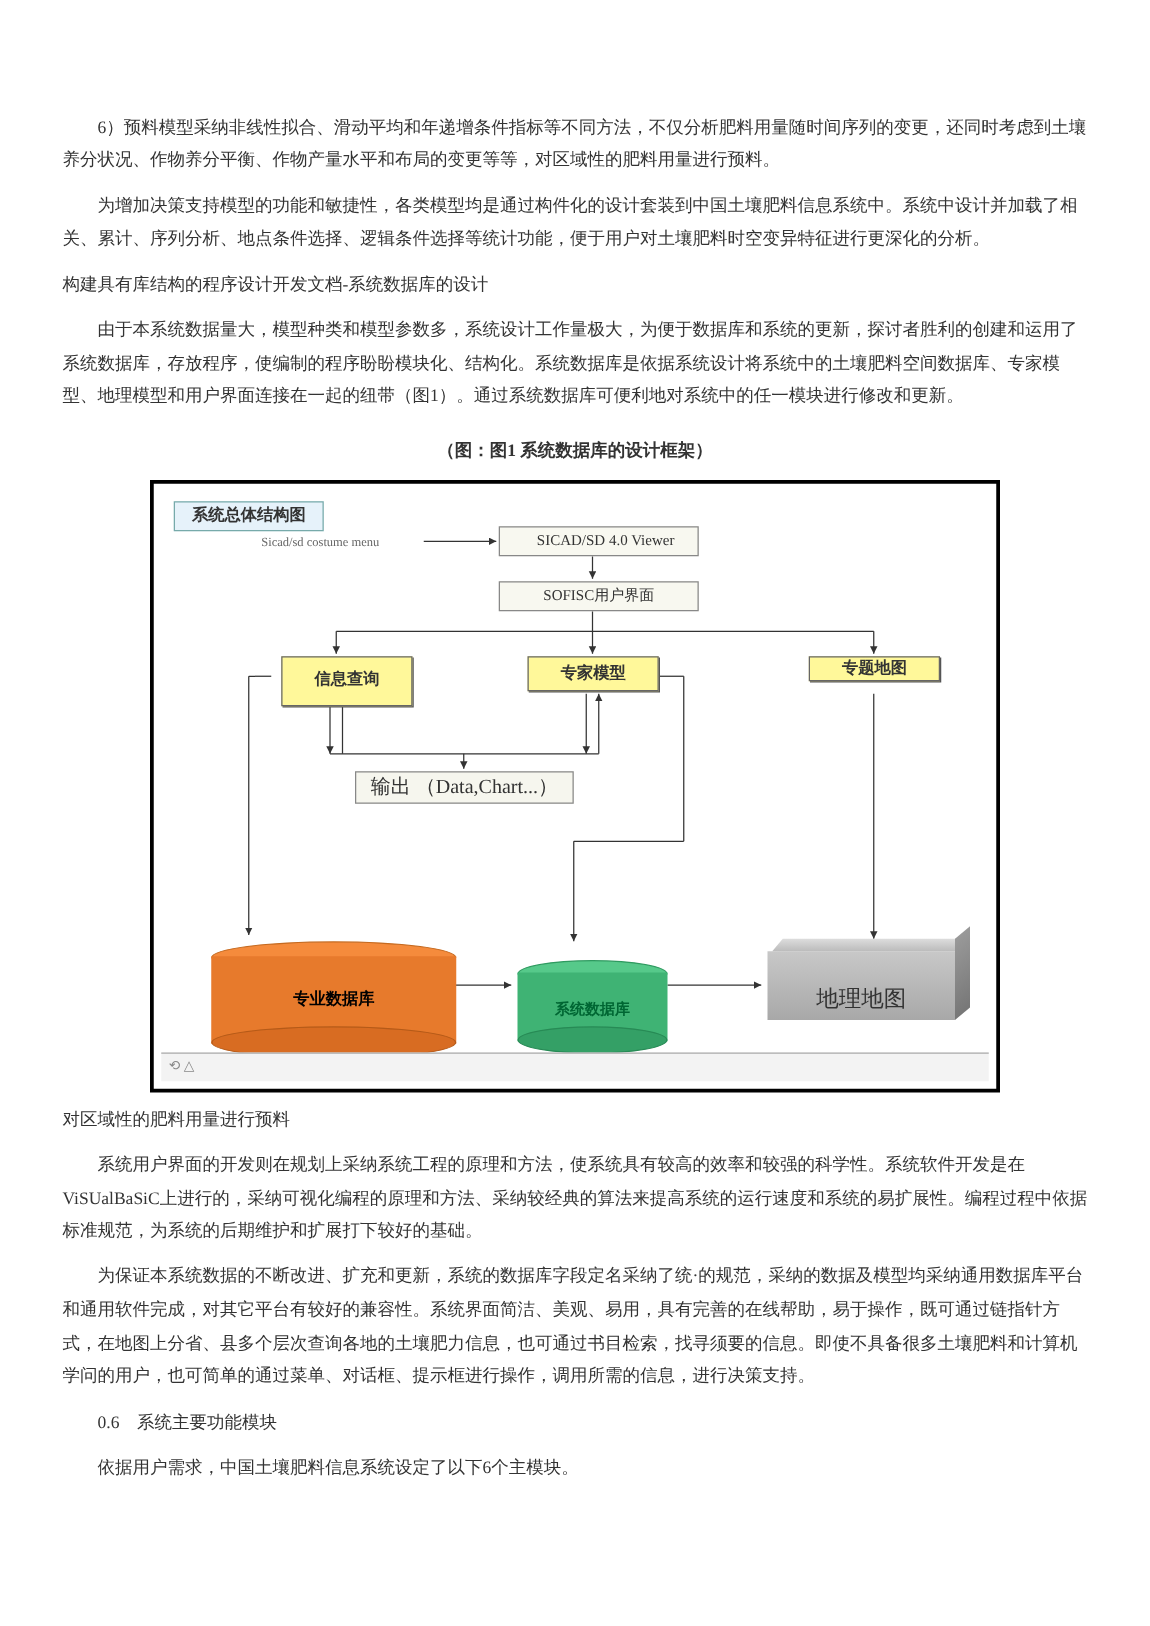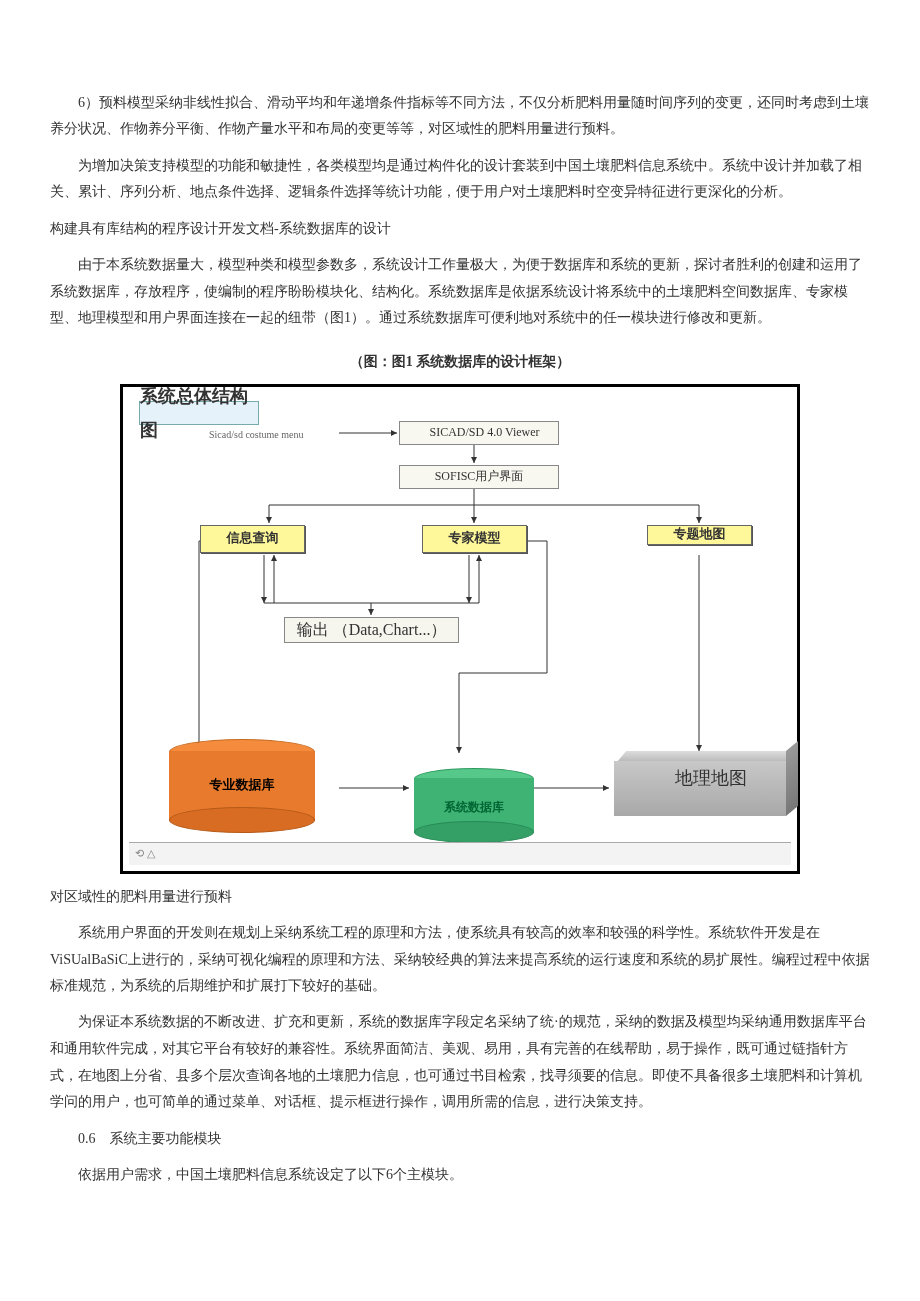--- a/index.html
+++ b/index.html
@@ -28,21 +28,21 @@
   .diagram-inner { position: absolute; inset: 6px; }
   svg { position: absolute; top: 0; left: 0; }
   .box {
     position: absolute;
     box-sizing: border-box;
     display: flex;
     align-items: center;
     justify-content: center;
     font-size: 12px;
   }
-  .title-box { background: #e6f2fa; border: 1px solid #7aa; font-weight: bold; font-size: 18px; }
+  .title-box { background: #e6f2fa; border: 1px solid #7aa; font-weight: bold; font-size: 13px; }
   .viewer-box { background: #f8f8f0; border: 1px solid #888; font-size: 12px; }
   .ui-box { background: #f8f8f0; border: 1px solid #888; font-size: 12px; }
   .yellow-box { background: #fff89a; border: 1px solid #666; font-weight: bold; font-size: 13px; box-shadow: 1px 1px 0 #555; }
   .output-box { background: #f6f6ee; border: 1px solid #888; font-size: 16px; }
   .menu-label { position: absolute; font-size: 10px; color: #666; }
   .cyl {
     position: absolute;
     text-align: center;
     font-size: 13px;
     font-weight: bold;
@@ -60,21 +60,21 @@
     position: absolute;
     left: 0; right: 0;
     z-index: 3;
   }
   .geo-box {
     position: absolute;
     background: linear-gradient(#c8c8c8, #a8a8a8);
     color: #333;
     font-size: 18px;
     font-family: "KaiTi", serif;
-    display: flex; align-items: flex-start; justify-content: center; padding-left: 22px;
+    display: flex; align-items: flex-end; justify-content: center;
   }
   .geo-box::before {
     content: "";
     position: absolute;
     top: -10px; left: 8px; right: -8px; height: 10px;
     background: linear-gradient(#ddd,#bbb);
     transform: skewX(-40deg);
   }
   .geo-box::after {
     content: "";
@@ -147,27 +147,27 @@
 
       <line x1="405" y1="395" x2="480" y2="395" stroke="#333" marker-end="url(#arr)"></line>
     </svg>
 
     <div class="box title-box" style="left:10px; top:8px; width:120px; height:24px;">系统总体结构图</div>
     <div class="menu-label" style="left:80px; top:32px;">Sicad/sd costume menu</div>
 
     <div class="box viewer-box" style="left:270px; top:28px; width:160px; height:24px;padding-left:11px;">SICAD/SD 4.0 Viewer</div>
     <div class="box ui-box" style="left:270px; top:72px; width:160px; height:24px;">SOFISC用户界面</div>
 
-    <div class="box yellow-box" style="left:71px; top:132px; width:105px; height:28px;">信息查询</div>
+    <div class="box yellow-box" style="left:96px; top:132px; width:105px; height:40px;font-family:Liberation Mono, monospace;">信息查询</div>
     <div class="box yellow-box" style="left:293px; top:132px; width:105px; height:28px;">专家模型</div>
     <div class="box yellow-box" style="left:518px; top:132px; width:105px; height:20px;">专题地图</div>
 
     <div class="box output-box" style="left:155px; top:224px; width:175px; height:26px;">输出 （Data,Chart...）</div>
 
-    <div class="cyl" style="left:40px; top:358px; width:146px; height:70px;">
+    <div class="cyl" style="left:40px; top:372px; width:196px; height:70px;">
       <div class="top" style="top:-12px; height:24px; background:#f58b3c; border:1px solid #c56a20;"></div>
       <div class="body" style="top:0; bottom:0; background:#e77a2c;"></div>
       <div class="bot" style="bottom:-12px; height:24px; background:#d86c22; border:1px solid #b55a18;"></div>
       <div class="lab" style="top:22px; color:#000;">专业数据库</div>
     </div>
 
     <div class="cyl" style="left:285px; top:385px; width:120px; height:55px;">
       <div class="top" style="top:-10px; height:20px; background:#56c98a; border:1px solid #2f9a60;"></div>
       <div class="body" style="top:0; bottom:0; background:#3fb374;"></div>
       <div class="bot" style="bottom:-10px; height:20px; background:#34a066; border:1px solid #278a55;"></div>

